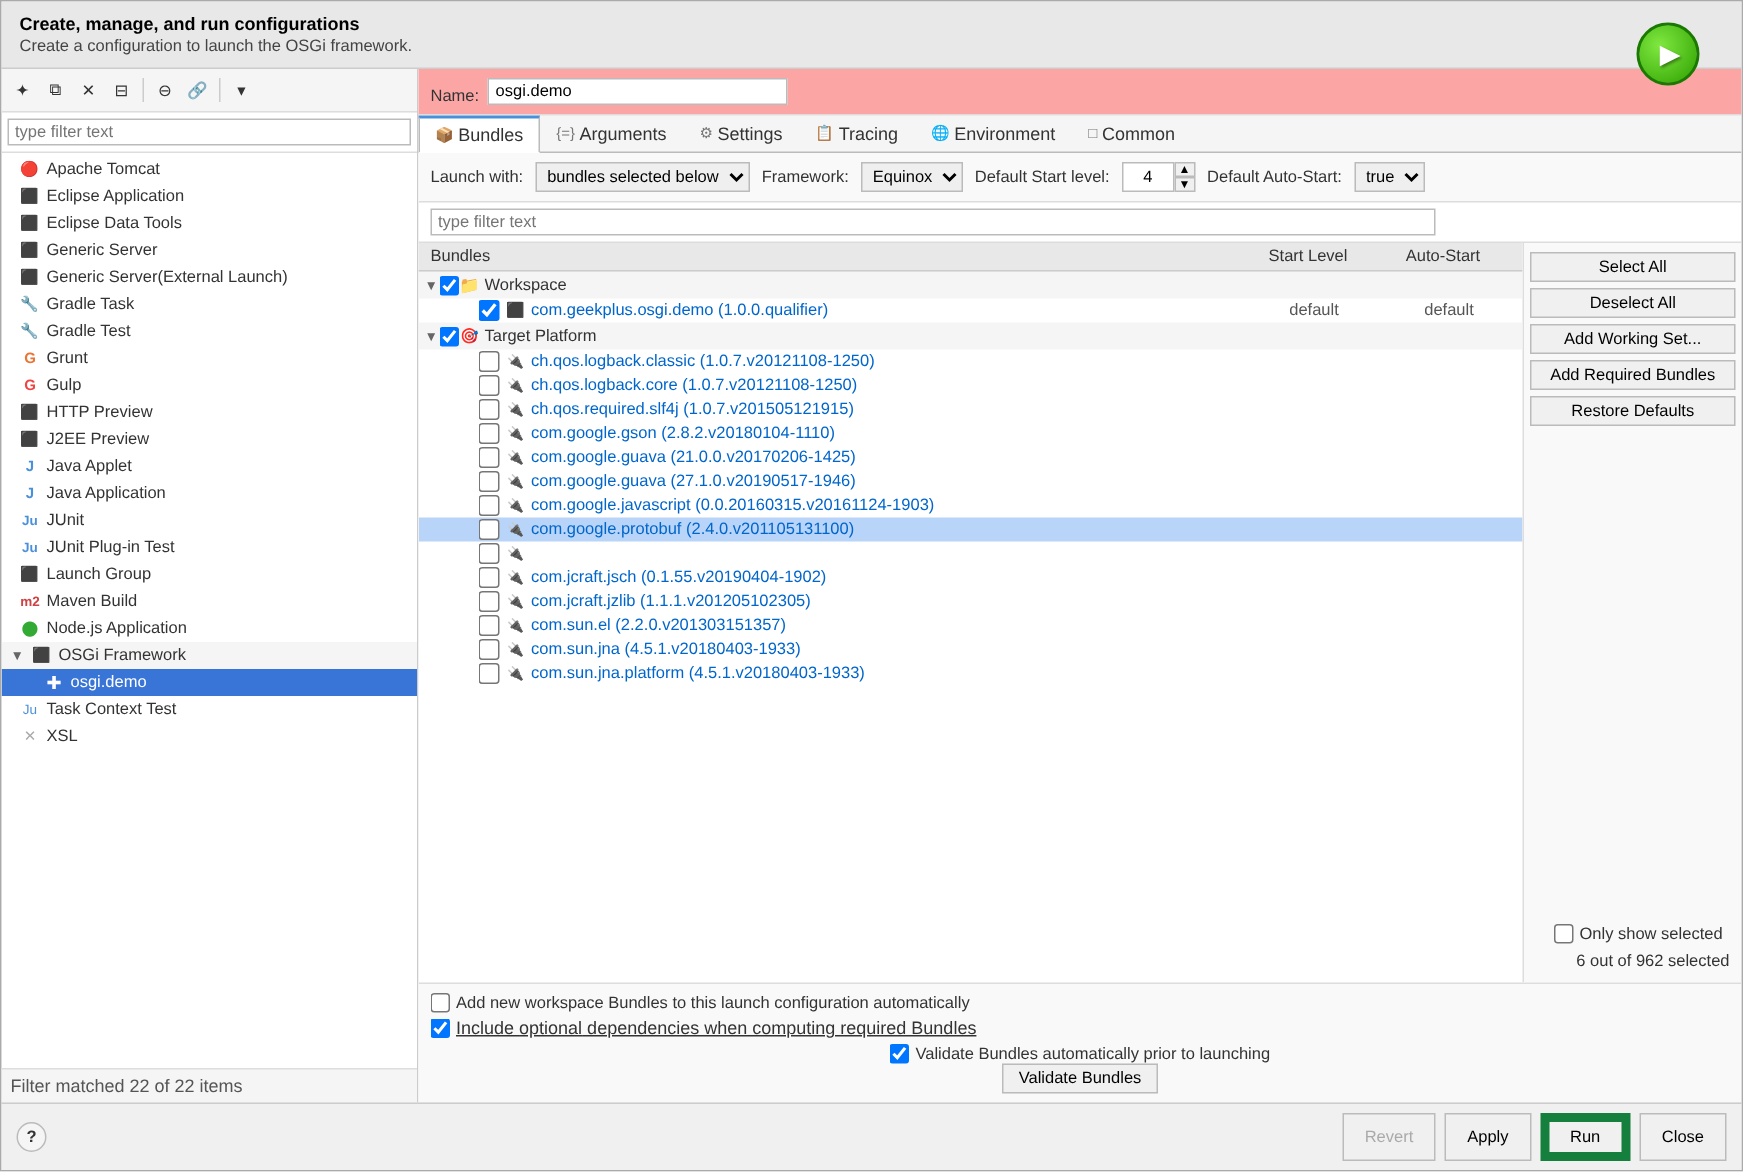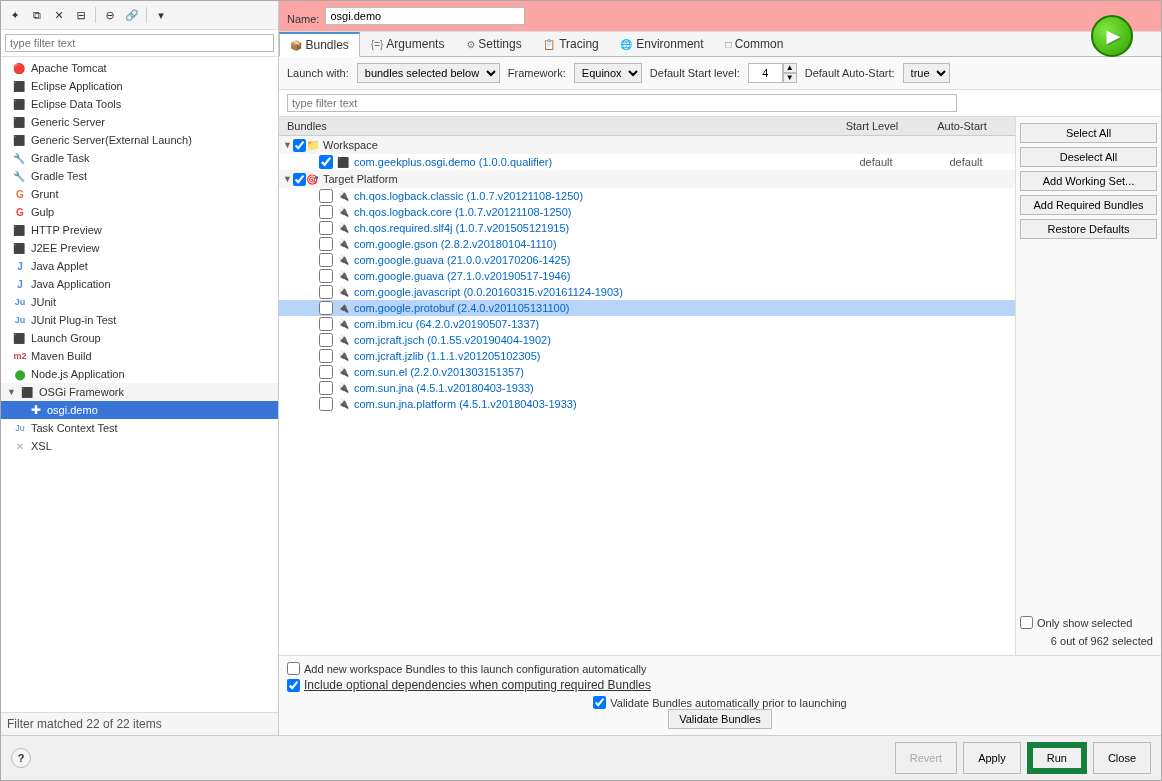--- a/index.html
+++ b/index.html
@@ -66,21 +66,21 @@
     .bundle-row .cb { width: 14px; height: 14px; margin-right: 4px; flex-shrink: 0; cursor: pointer; }
     .bundle-icon { width: 14px; height: 14px; margin-right: 3px; flex-shrink: 0; display: inline-flex; align-items: center; justify-content: center; }
     .bundle-name { flex: 1; font-size: 11px; color: #0066cc; white-space: nowrap; overflow: hidden; text-overflow: ellipsis; }
     .bundle-name.black { color: #333; }
     .bundle-start { width: 90px; text-align: center; font-size: 11px; color: #555; }
     .bundle-autostart { width: 90px; text-align: center; font-size: 11px; color: #555; }
 
     .bundles-sidebar { width: 145px; padding: 6px 4px; display: flex; flex-direction: column; gap: 4px; background: #f9f9f9; }
     .side-btn { padding: 3px 6px; border: 1px solid #bbb; background: #f0f0f0; cursor: pointer; font-size: 11px; text-align: center; white-space: nowrap; }
     .side-spacer { flex: 1; }
-    .only-selected { display: flex; align-items: center; gap: 4px; margin-top: auto; }
+    .only-selected { display: flex; align-items: center; gap: 4px; margin-top: auto; margin-left: 16px; }
     .only-selected label { font-size: 11px; color: #333; }
     .selected-count { font-size: 11px; color: #333; text-align: right; padding: 2px 4px; }
 
     .bundles-footer { border-top: 1px solid #ddd; padding: 6px 8px; background: #f9f9f9; }
     .checkbox-row { display: flex; align-items: center; gap: 4px; margin-bottom: 3px; }
     .checkbox-row input[type=checkbox] { cursor: pointer; }
     .checkbox-row label { font-size: 11px; color: #333; }
     .checkbox-row label span { text-decoration: underline; }
 
     .validate-row { display: flex; align-items: center; margin-top: 4px; flex-direction: column; }
@@ -112,20 +112,24 @@
 
     .tree-chevron { font-size: 9px; color: #666; width: 10px; display: inline-block; }
   </style>
 </head>
 <body>
 
 <div class="dialog" style="position:relative;">
 
   <div class="run-icon" style="position:absolute;top:14px;right:28px;z-index:10;"></div>
 
+  <div class="dialog-header">
+    <div class="dialog-title">Create, manage, and run configurations</div>
+    <div class="dialog-subtitle">Create a configuration to launch the OSGi framework.</div>
+  </div>
 
   <div class="dialog-body">
 
     <div class="left-panel">
       <div class="left-toolbar">
         <div class="toolbar-btn" title="New">✦</div>
         <div class="toolbar-btn" title="Duplicate">⧉</div>
         <div class="toolbar-btn" title="Delete">✕</div>
         <div class="toolbar-btn" title="Filter">⊟</div>
         <div class="toolbar-sep"></div>
@@ -367,21 +371,20 @@
                 <span class="bundle-name">com.google.javascript (0.0.20160315.v20161124-1903)</span>
               </div>
               <div class="bundle-row selected" style="padding-left:40px;">
                 <input type="checkbox" class="cb" style="">
                 <span class="bundle-icon" style="color:#4a90d9;font-size:9px;">🔌</span>
                 <span class="bundle-name">com.google.protobuf (2.4.0.v201105131100)</span>
               </div>
               <div class="bundle-row" style="padding-left:40px;">
                 <input type="checkbox" class="cb" style="">
                 <span class="bundle-icon" style="color:#4a90d9;font-size:9px;">🔌</span>
-                <span class="bundle-name">com.ibm.icu (64.2.0.v20190507-1337)</span>
               </div>
               <div class="bundle-row" style="padding-left:40px;">
                 <input type="checkbox" class="cb" style="">
                 <span class="bundle-icon" style="color:#4a90d9;font-size:9px;">🔌</span>
                 <span class="bundle-name">com.jcraft.jsch (0.1.55.v20190404-1902)</span>
               </div>
               <div class="bundle-row" style="padding-left:40px;">
                 <input type="checkbox" class="cb" style="">
                 <span class="bundle-icon" style="color:#4a90d9;font-size:9px;">🔌</span>
                 <span class="bundle-name">com.jcraft.jzlib (1.1.1.v201205102305)</span>

